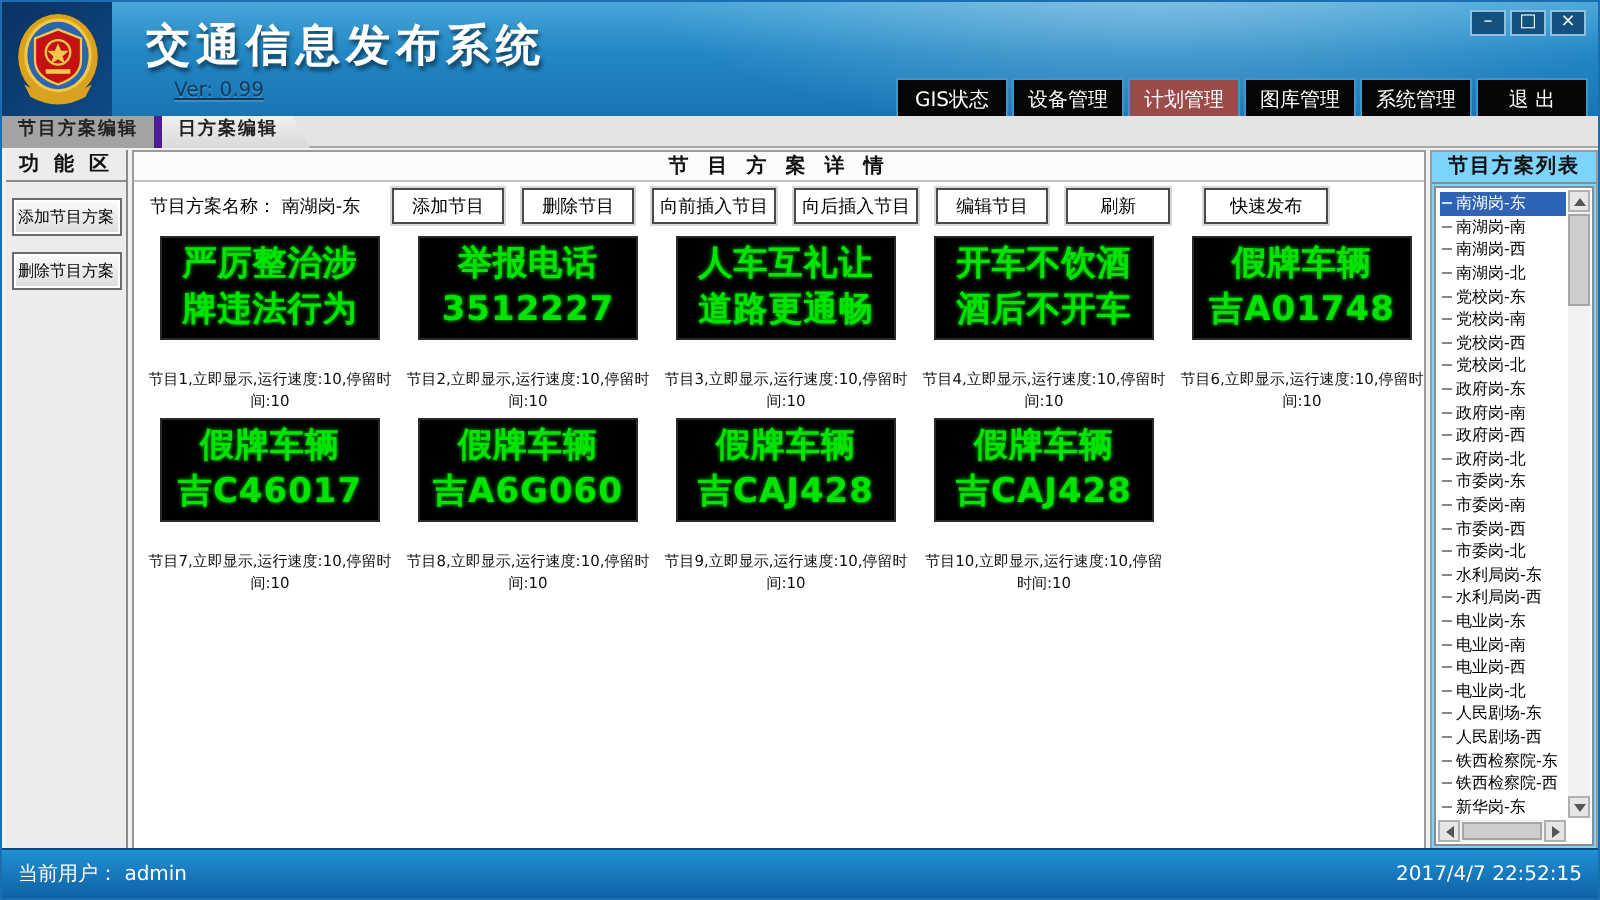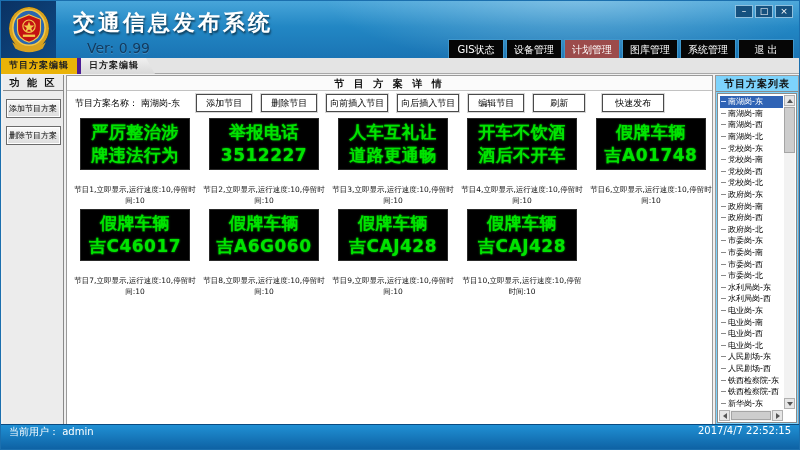--- a/index.html
+++ b/index.html
@@ -6,33 +6,33 @@
   html,body { width:800px; height:450px; }
   body { font-family:"DejaVu Sans","Liberation Sans",sans-serif; background:#666; }
   .window { position:relative; width:800px; height:450px; background:#f0f0f0; overflow:hidden; border:1px solid #1b6fae;padding-left:24px; }
 
   
   .titlebar { position:absolute; top:0; left:0; right:0; height:57px;
     background: radial-gradient(ellipse 420px 120px at 72% -10%, rgba(255,255,255,.30), transparent 60%),
                 linear-gradient(180deg,#48a5d9 0%, #2287c4 45%, #1a74b4 100%); }
   .logo-box { position:absolute; top:0; left:0; width:55px; height:57px; background:linear-gradient(135deg,#0a3263,#0e4a85); display:flex; align-items:center; justify-content:center; }
   .app-title { position:absolute; left:72px; top:7px; font-size:22px; font-weight:bold; color:#fff; letter-spacing:3px; text-shadow:1px 2px 2px rgba(0,0,0,.55); }
-  .version { position:absolute; left:86px; top:39px; font-size:14px; color:#123a5e; text-shadow:0 1px 0 rgba(255,255,255,.15); }
+  .version { position:absolute; left:86px; top:39px; font-size:10px; color:#123a5e; text-shadow:0 1px 0 rgba(255,255,255,.15);text-decoration:underline; }
 
   .win-controls { position:absolute; top:4px; right:6px; display:flex; gap:2px; }
   .win-btn { width:18px; height:13px; background:#15517f; border:1px solid #8fc0de; color:#fff; font-size:9px; line-height:11px; text-align:center; cursor:pointer; }
 
   .nav { position:absolute; right:5px; bottom:-2px; display:flex; gap:2px; }
   .nav-btn { width:56px; height:21px; background:#060606; color:#fff; font-size:10px; display:flex; align-items:center; justify-content:center; border:1px solid #3e97cc; cursor:pointer; white-space:nowrap; }
   .nav-btn.active { background:#9c4b4b; }
 
   
   .tabbar { position:absolute; top:57px; left:0; right:0; height:16px; background:#e4e4e4; border-bottom:1px solid #a8a8a8; display:flex; }
   .tab { height:16px; line-height:15px; font-size:9px; font-weight:bold; color:#222; padding:0 8px; letter-spacing:1px; white-space:nowrap; }
-  .tab.active { background:#eab308; border-right:4px solid #4c1d95; }
+  .tab.active { background:#a3a3a3; border-right:4px solid #4c1d95; }
   .tab.inactive { background:linear-gradient(#f0f0f0,#d9d9d9); clip-path:polygon(0 0, calc(100% - 9px) 0, 100% 100%, 0 100%); padding-right:16px; }
 
   
   .left-panel { position:absolute; left:2px; top:74px; width:61px; height:350px; background:#ececec; border-right:1px solid #8a8a8a; }
   .panel-title { height:16px; line-height:16px; text-align:center; font-size:10px; font-weight:bold; letter-spacing:2px; border-bottom:1px solid #8a8a8a; color:#111; white-space:nowrap; }
   .fn-btn { display:block; margin:8px auto 0; width:55px; height:19px; font-size:8px; color:#000; background:linear-gradient(#fbfbfb,#dcdcdc); border:1px solid #6b6b6b; box-shadow:inset 0 0 0 1px #fff; cursor:pointer; white-space:nowrap; text-align:center; line-height:17px; }
 
   
   .center-panel { position:absolute; left:65px; top:74px; width:647px; height:350px; background:#fff; border:1px solid #9a9a9a; }
   .center-title { height:15px; line-height:15px; text-align:center; font-size:10px; font-weight:bold; letter-spacing:3px; border-bottom:1px solid #c2c2c2; background:#fbfbfb; color:#111; }
@@ -66,21 +66,21 @@
   .hthumb { height:9px; flex:1; margin:0 1px; background:#cdcdcd; border:1px solid #a5a5a5; cursor:grab; }
   .tri-up    { width:0; height:0; border-left:3px solid transparent; border-right:3px solid transparent; border-bottom:4px solid #555; }
   .tri-down  { width:0; height:0; border-left:3px solid transparent; border-right:3px solid transparent; border-top:4px solid #555; }
   .tri-left  { width:0; height:0; border-top:3px solid transparent; border-bottom:3px solid transparent; border-right:4px solid #555; }
   .tri-right { width:0; height:0; border-top:3px solid transparent; border-bottom:3px solid transparent; border-left:4px solid #555; }
 
   
   .statusbar { position:absolute; left:0; right:0; bottom:0; height:25px;
     background:linear-gradient(180deg,#2problem090d4, #0e62a4); 
     background:linear-gradient(180deg,#2090d4,#0e62a4);
-    border-top:1px solid #0a4a80; color:#fff; font-size:10px; display:flex; align-items:flex-start; justify-content:space-between; padding:0 8px; }
+    border-top:1px solid #0a4a80; color:#fff; font-size:10px; display:flex; align-items:center; justify-content:space-between; padding:0 8px; }
 </style>
 </head>
 <body>
 
 <div class="window">
 
   <div class="titlebar">
     <div class="logo-box">
       <svg width="46" height="50" viewBox="0 0 60 64">
         <ellipse cx="30" cy="30" rx="26" ry="28" fill="#d8a澳01f"></ellipse>

